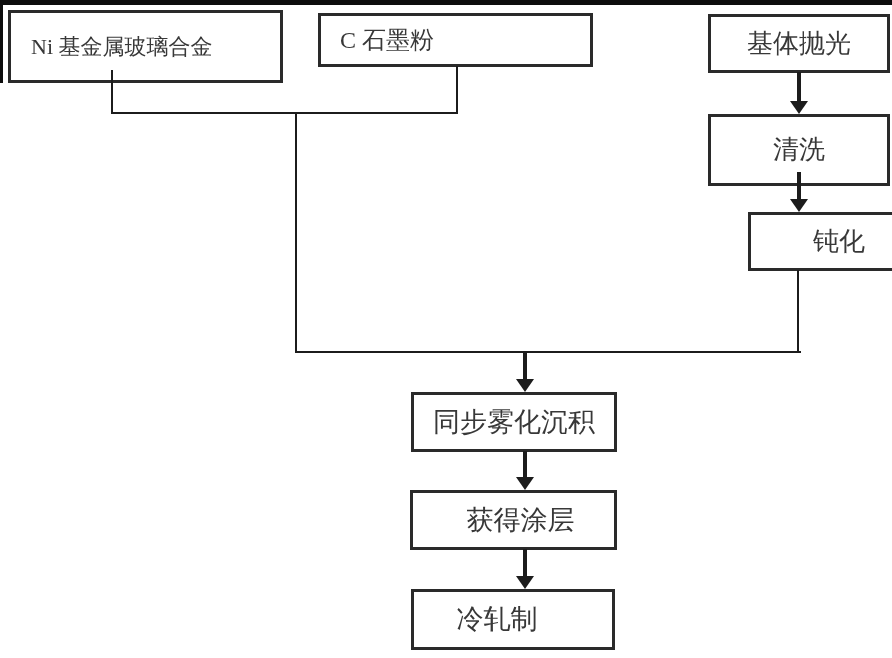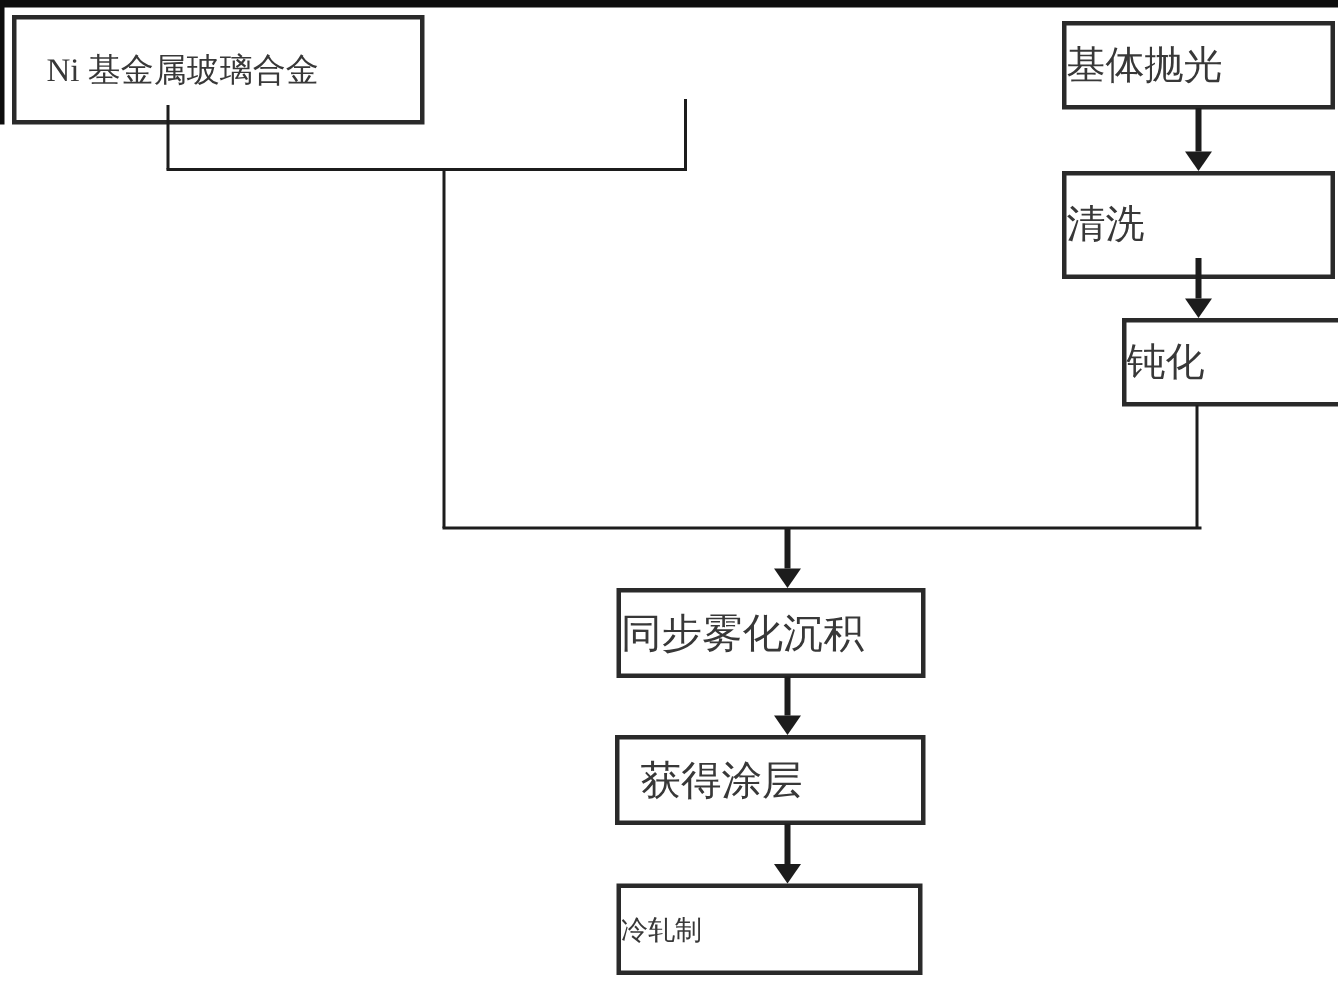--- a/index.html
+++ b/index.html
@@ -16,20 +16,21 @@
     overflow:hidden;
     font-family:"Liberation Serif","DejaVu Serif",serif;
   }
   .node{
     position:absolute;
     box-sizing:border-box;
     border:3px solid var(--border);
     background:#fff;
     display:flex;
     align-items:center;
+    justify-content:center;
     color:var(--text);
     white-space:nowrap;
     line-height:1;
   }
   .node.align-left{justify-content:flex-start;}
   .line{position:absolute;background:var(--line);}
   .arrow{
     position:absolute;
     width:18px;
     display:flex;
@@ -50,20 +51,23 @@
 
 <div class="canvas">
 
   <div class="artifact" style="left:0;top:0;width:892px;height:5px;"></div>
   <div class="artifact" style="left:0;top:0;width:3px;height:83px;"></div>
 
   <div class="node align-left" style="left:8px;top:10px;width:275px;height:73px;font-size:22px;padding-left:20px;">
     <span>Ni 基金属玻璃合金</span>
   </div>
 
+  <div class="node align-left" style="left:318px;top:13px;width:275px;height:54px;font-size:24px;padding-left:19px;">
+    <span>C 石墨粉</span>
+  </div>
 
   <div class="node" style="left:708px;top:14px;width:182px;height:59px;font-size:26px;">
     <span>基体抛光</span>
   </div>
 
   <div class="node" style="left:708px;top:114px;width:182px;height:72px;font-size:26px;">
     <span>清洗</span>
   </div>
 
   <div class="node" style="left:748px;top:212px;width:182px;height:59px;font-size:26px;">
@@ -71,21 +75,21 @@
   </div>
 
   <div class="node" style="left:411px;top:392px;width:206px;height:60px;font-size:27px;">
     <span>同步雾化沉积</span>
   </div>
 
   <div class="node" style="left:410px;top:490px;width:207px;height:60px;font-size:27px;padding-left:14px;">
     <span>获得涂层</span>
   </div>
 
-  <div class="node" style="left:411px;top:589px;width:204px;height:61px;font-size:18px;padding-right:32px;">
+  <div class="node" style="left:411px;top:589px;width:204px;height:61px;font-size:27px;padding-right:32px;">
     <span>冷轧制</span>
   </div>
 
   <div class="line" style="left:111px;top:70px;width:2px;height:43px;"></div>
   <div class="line" style="left:456px;top:66px;width:2px;height:47px;"></div>
   <div class="line" style="left:111px;top:112px;width:347px;height:2px;"></div>
   <div class="line" style="left:295px;top:113px;width:2px;height:239px;"></div>
   <div class="line" style="left:295px;top:351px;width:506px;height:2px;"></div>
   <div class="line" style="left:797px;top:270px;width:2px;height:82px;"></div>
 

